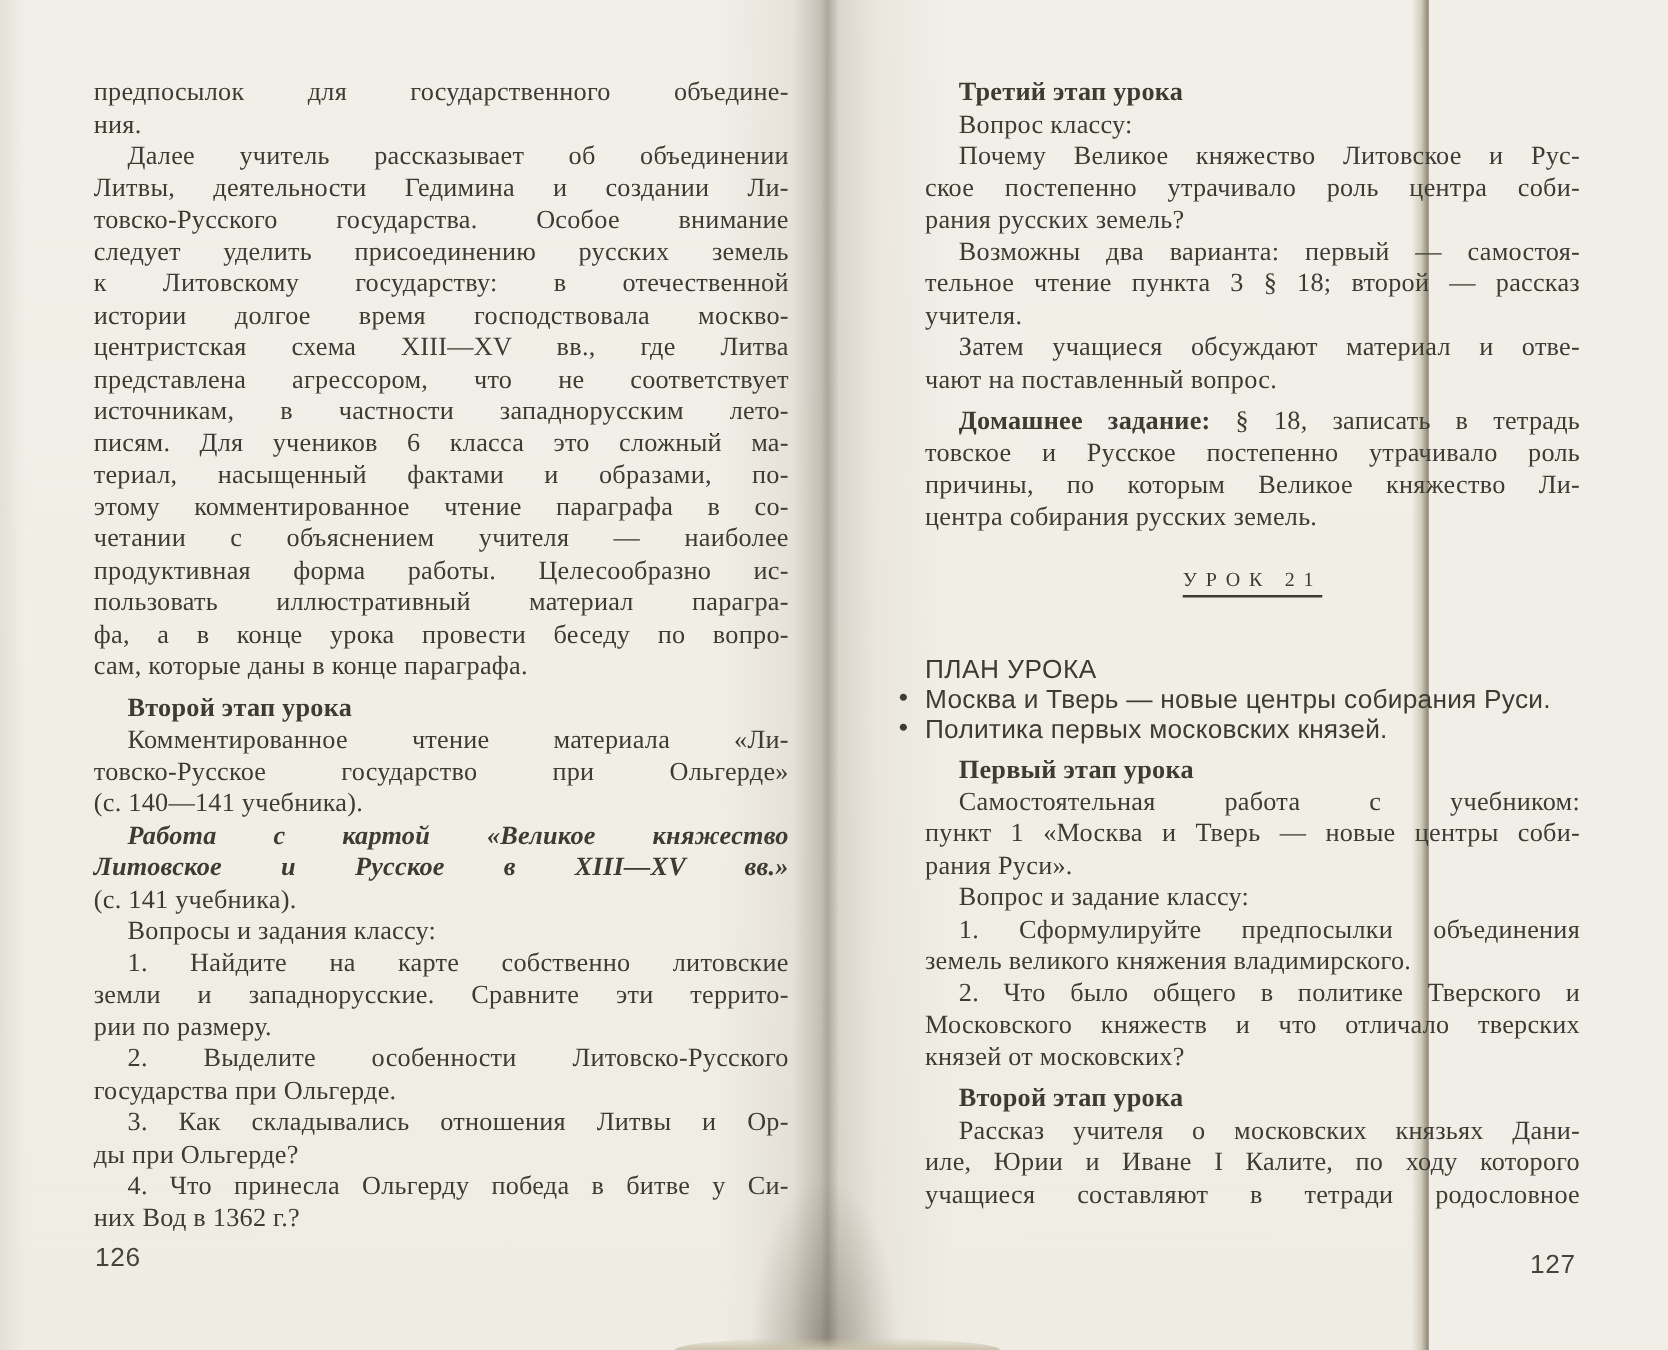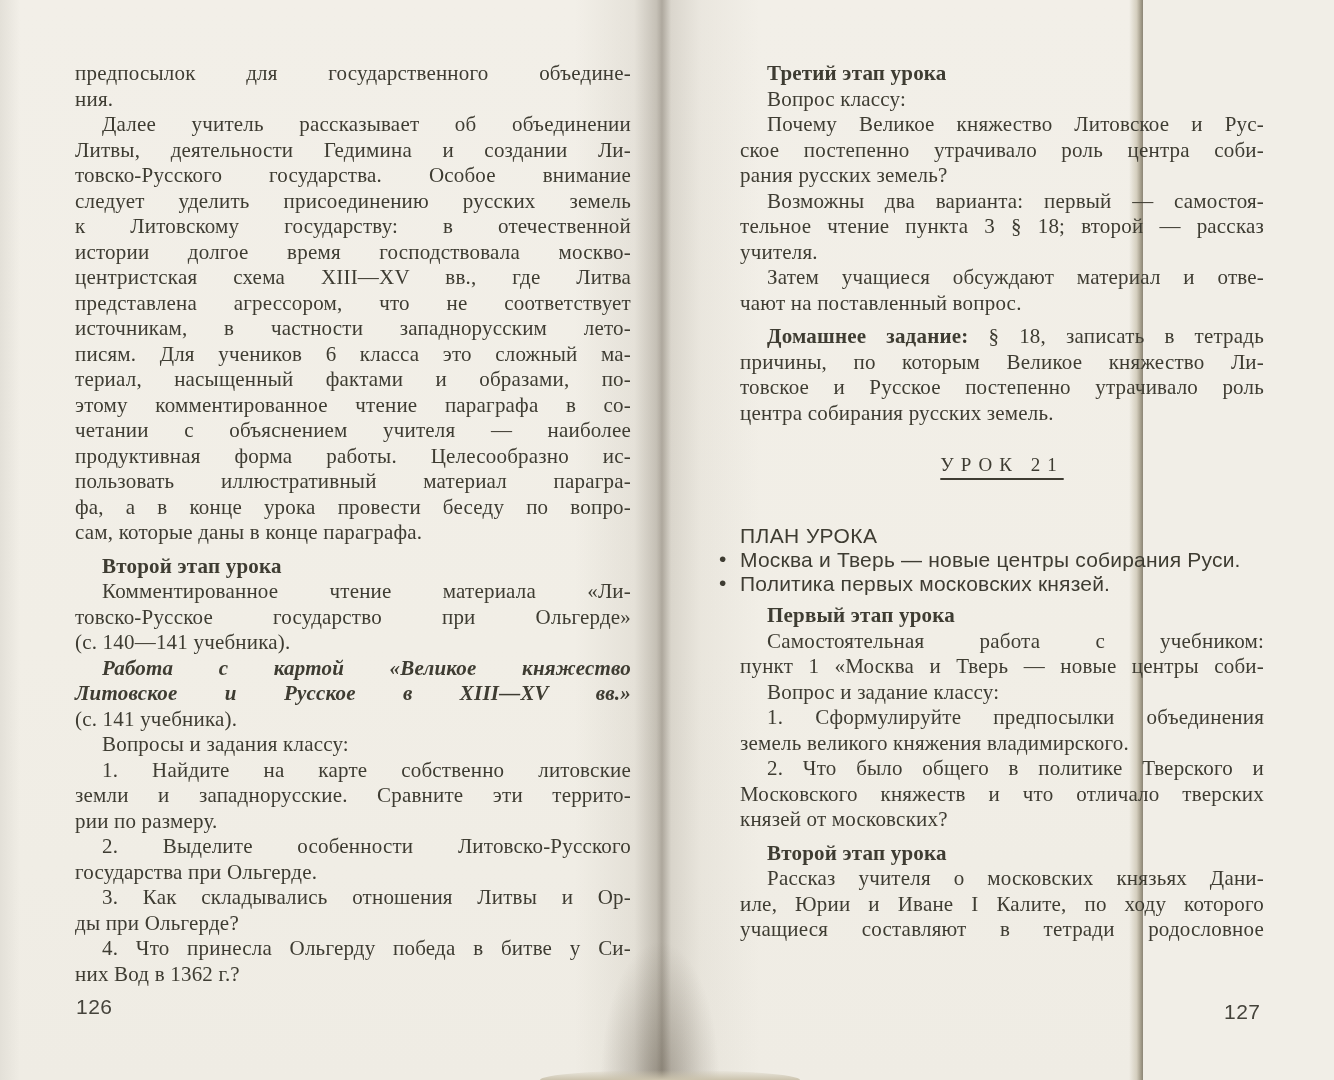--- a/index.html
+++ b/index.html
@@ -62,21 +62,21 @@
   .b    { font-weight: bold; }
   .bi   { font-weight: bold; font-style: italic; }
   .seg-b { font-weight: bold; }
   .gap-sm { margin-top: 8px; }
   .gap-md { margin-top: 12px; }
   .gap-lg { margin-top: 24px; }
 
   .lesson-number {
     text-align: center; text-align-last: center;
     letter-spacing: 7px;
-    font-size: 19px; line-height: 30px;
+    font-size: 16px; line-height: 30px;
     text-decoration: underline;
     text-underline-offset: 7px;
     text-decoration-thickness: 1.5px;
   }
   .lesson-title {
     text-align: center; text-align-last: center;
     font-family: "Liberation Sans", "DejaVu Sans", sans-serif;
     font-weight: bold;
     font-size: 27px; line-height: 32px;
     letter-spacing: 0.3px;
@@ -161,30 +161,31 @@
       <div class="line ind">Вопрос классу:</div>
       <div class="line just ind">Почему Великое княжество Литовское и Рус-</div>
       <div class="line just">ское постепенно утрачивало роль центра соби-</div>
       <div class="line">рания русских земель?</div>
       <div class="line just ind">Возможны два варианта: первый — самостоя-</div>
       <div class="line just">тельное чтение пункта 3 § 18; второй — рассказ</div>
       <div class="line">учителя.</div>
       <div class="line just ind">Затем учащиеся обсуждают материал и отве-</div>
       <div class="line">чают на поставленный вопрос.</div>
       <div class="line just ind gap-sm"><span class="seg-b">Домашнее задание: </span><span>§ 18, записать в тетрадь</span></div>
+      <div class="line just">товское и Русское постепенно утрачивало роль</div>
       <div class="line just">причины, по которым Великое княжество Ли-</div>
-      <div class="line just">товское и Русское постепенно утрачивало роль</div>
       <div class="line">центра собирания русских земель.</div>
       <div class="line lesson-number gap-lg">УРОК 21</div>
       <div class="line plan-heading gap-md">ПЛАН УРОКА</div>
       <div class="line bullet gap-xs">Москва и Тверь — новые центры собирания Руси.</div>
       <div class="line bullet">Политика первых московских князей.</div>
       <div class="line ind b gap-sm">Первый этап урока</div>
       <div class="line just ind">Самостоятельная работа с учебником:</div>
       <div class="line just">пункт 1 «Москва и Тверь — новые центры соби-</div>
+      <div class="line">рания Руси».</div>
       <div class="line ind">Вопрос и задание классу:</div>
       <div class="line just ind">1. Сформулируйте предпосылки объединения</div>
       <div class="line">земель великого княжения владимирского.</div>
       <div class="line just ind">2. Что было общего в политике Тверского и</div>
       <div class="line just">Московского княжеств и что отличало тверских</div>
       <div class="line">князей от московских?</div>
       <div class="line ind b gap-sm">Второй этап урока</div>
       <div class="line just ind">Рассказ учителя о московских князьях Дани-</div>
       <div class="line just">иле, Юрии и Иване I Калите, по ходу которого</div>
       <div class="line just">учащиеся составляют в тетради родословное</div>

